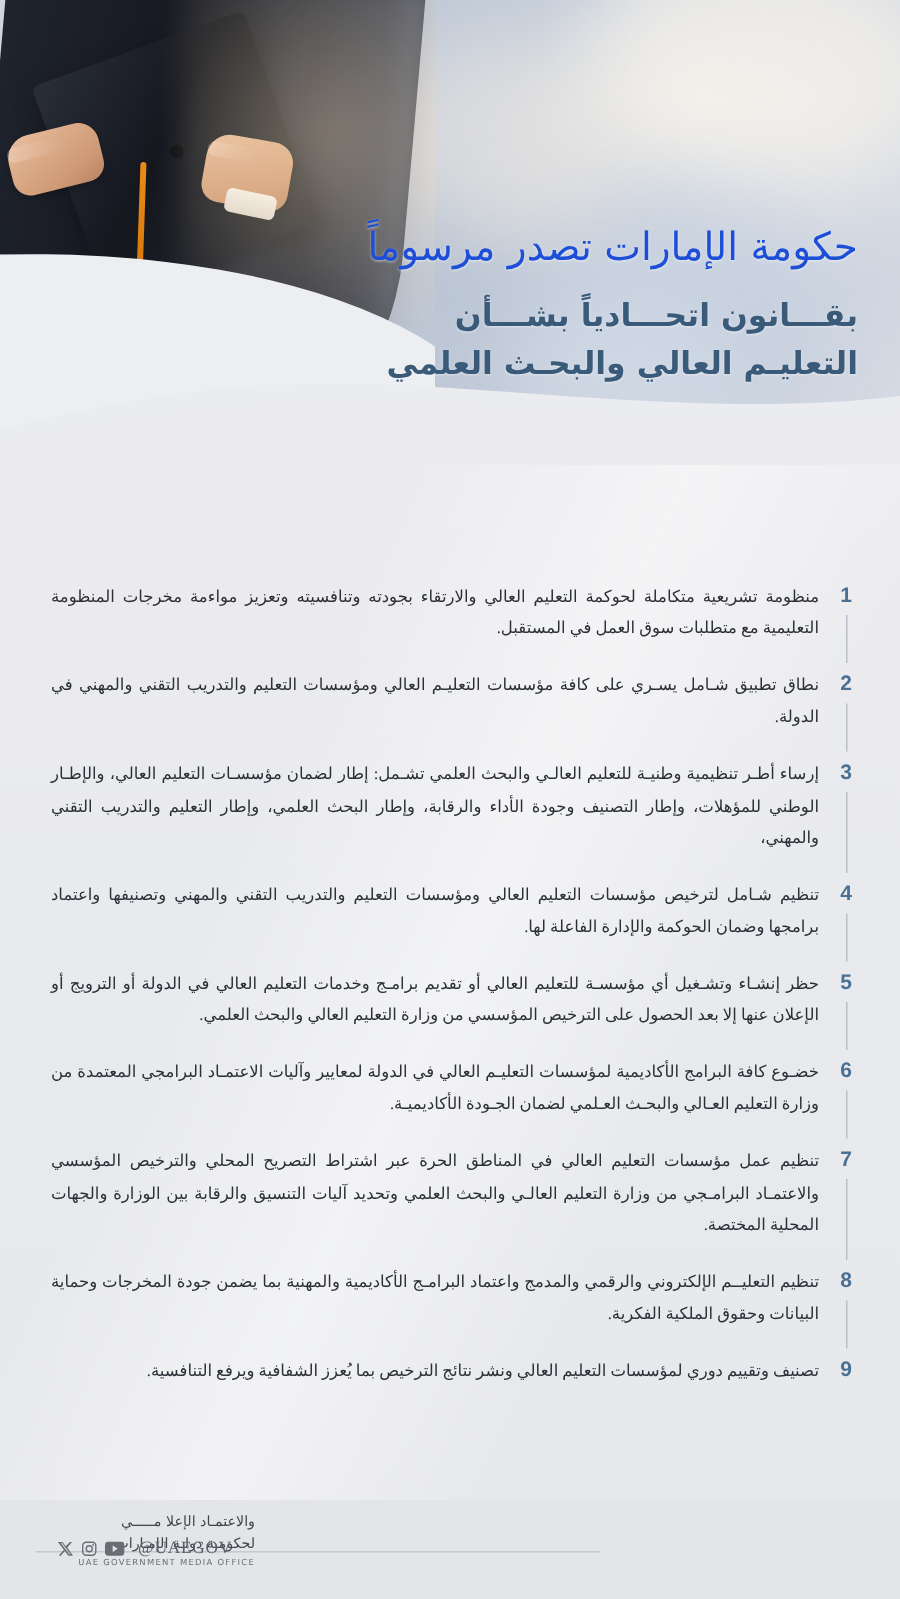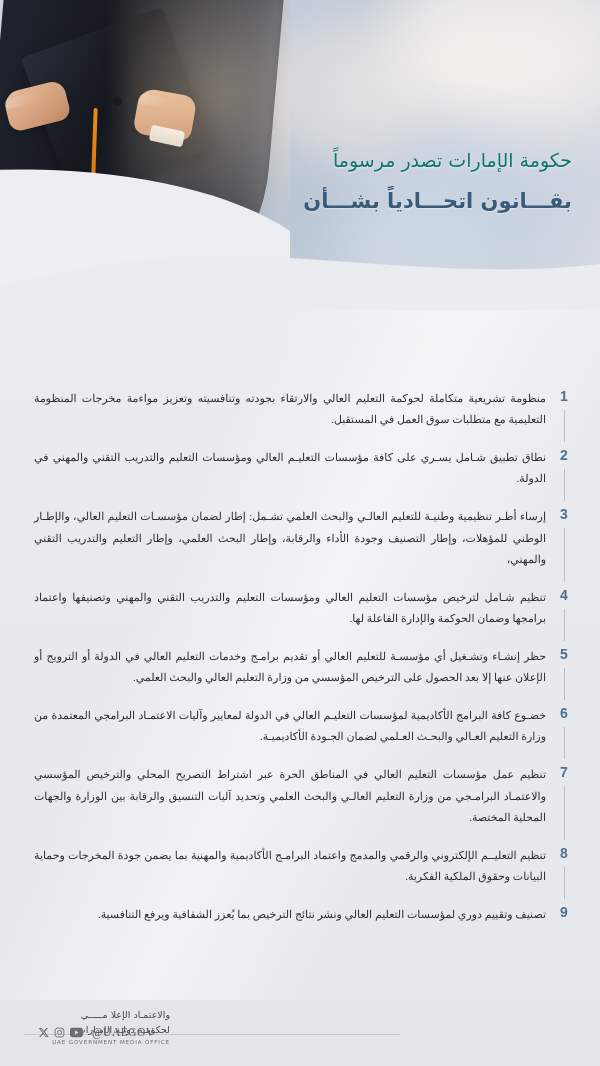--- a/index.html
+++ b/index.html
@@ -214,22 +214,22 @@
 
   
   .hero-text {
     position:absolute;
     top:148px; right:28px;
     width:330px;
     text-align:right;
     z-index:6;
   }
   .kicker {
-    font-size:19px;
-    color:#0f766e;
+    font-size:26px;
+    color:#1d4ed8;
     letter-spacing:0.2px;
     line-height:1.35;
     font-weight:400;
     text-shadow:0 1px 2px rgba(255,255,255,0.55);
   }
   .headline {
     margin-top:12px;
     font-size:21px;
     font-weight:bold;
     color:#3a5a7a;
@@ -417,20 +417,21 @@
 
     <svg class="hero-wave" viewBox="0 0 600 70" preserveAspectRatio="none">
       <path d="M0,44 C90,22 170,8 290,16 C400,23 500,34 600,22 L600,70 L0,70 Z" fill="#ebecef"></path>
       <path d="M0,52 C100,34 190,22 300,28 C410,34 510,44 600,34 L600,70 L0,70 Z" fill="#ececef"></path>
     </svg>
 
     <div class="hero-text">
       <div class="kicker">حكومة الإمارات تصدر مرسوماً</div>
       <div class="headline">
         <div>بقـــانون اتحـــادياً بشـــأن</div>
+        <div>التعليـم العالي والبحـث العلمي</div>
       </div>
     </div>
   </div>
 
   <div class="body-wrap">
     <div class="sheen"></div>
 
 
     <div class="list">
 

